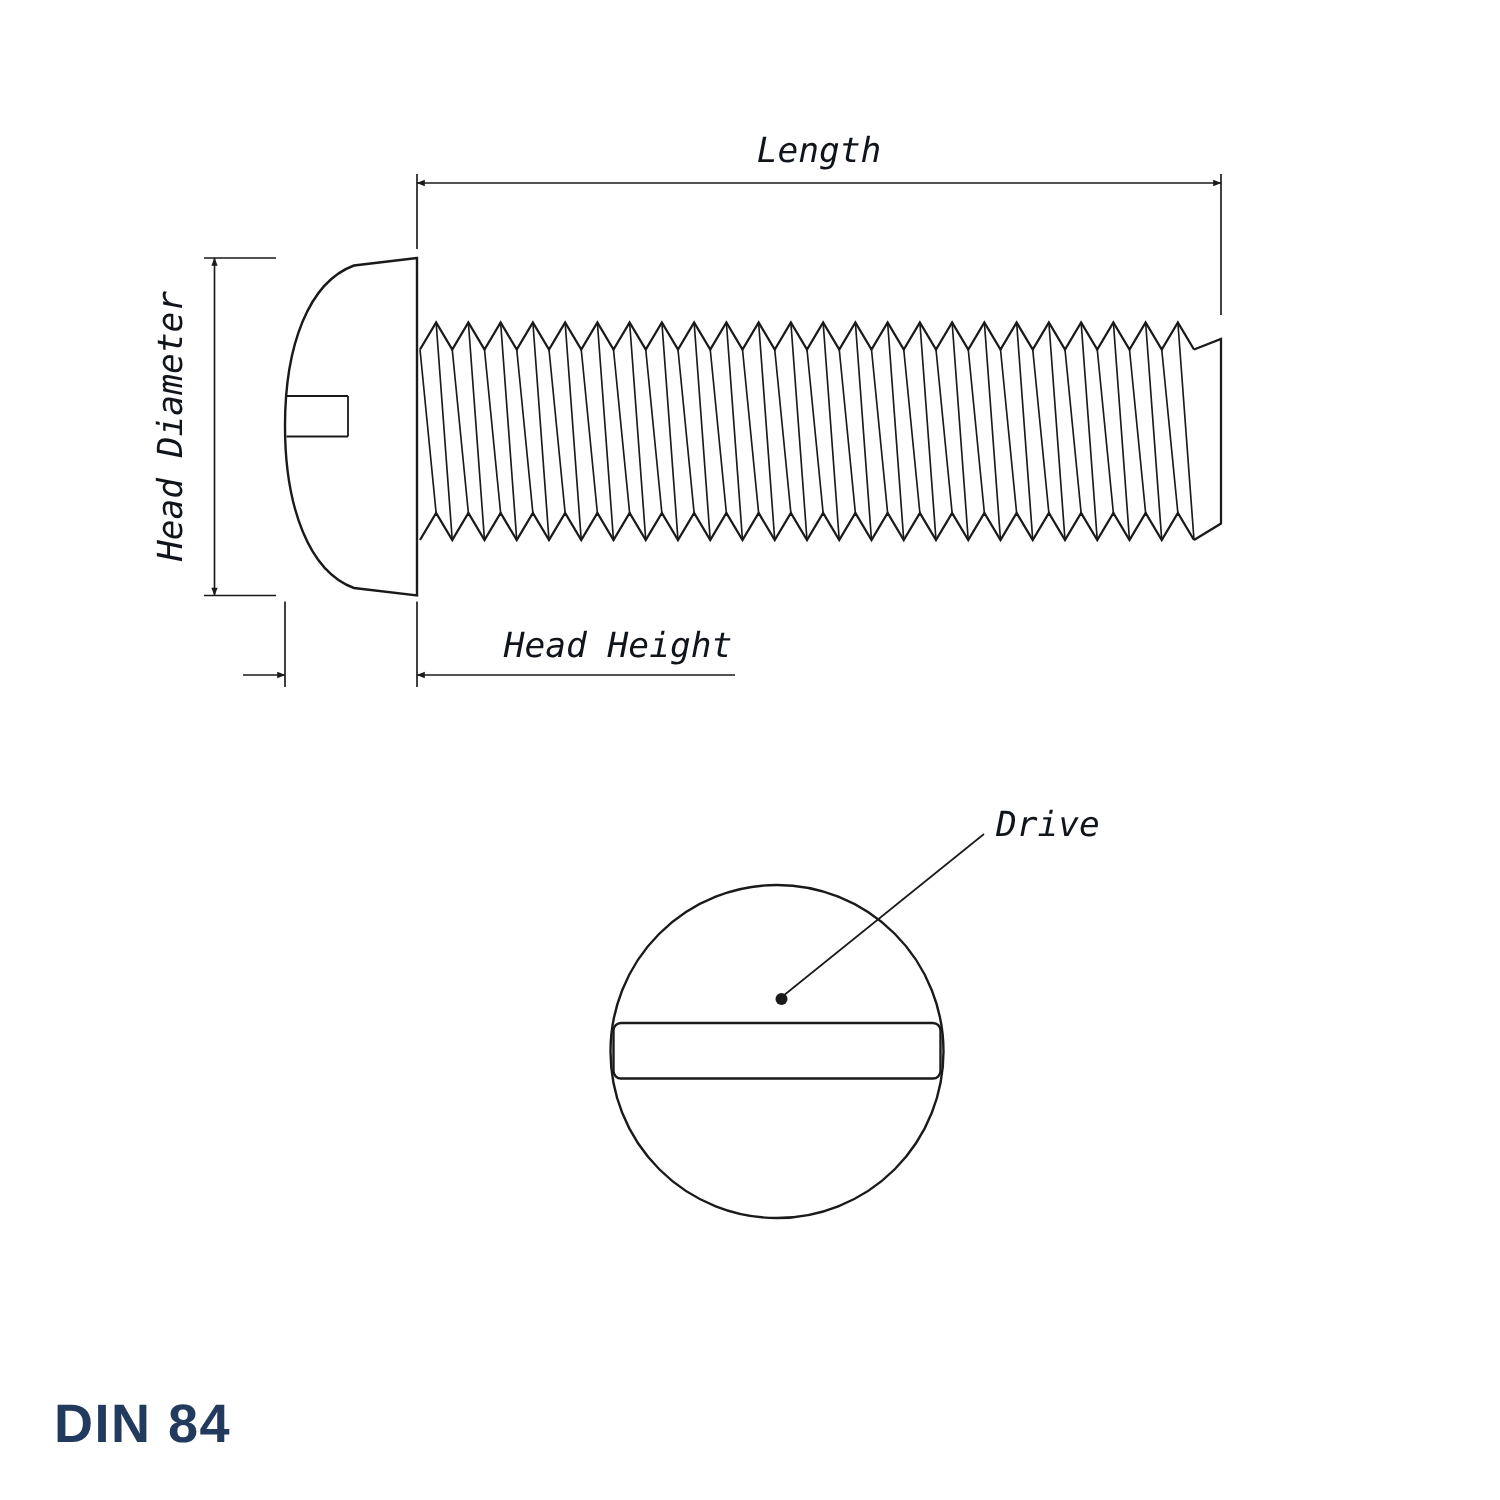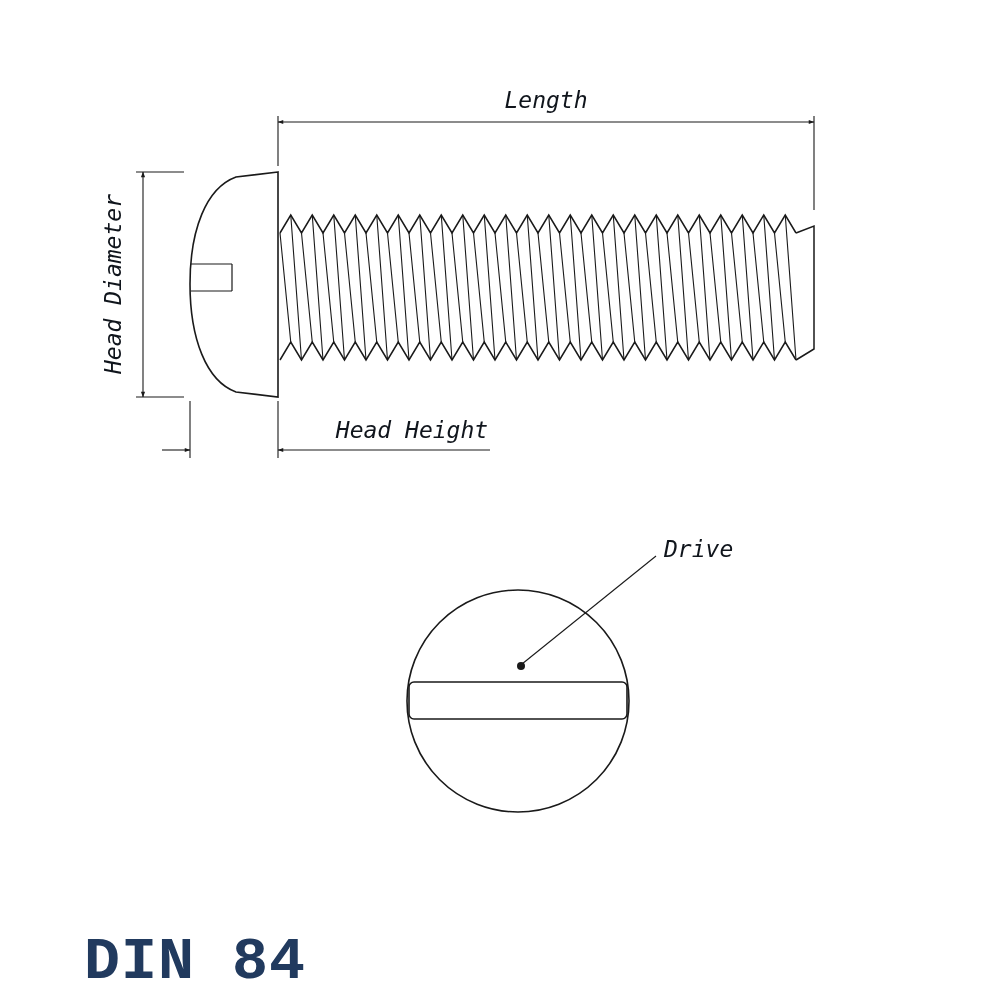--- a/index.html
+++ b/index.html
@@ -24,26 +24,25 @@
     font-family:"DejaVu Sans Mono","Liberation Mono",monospace;
     font-style:italic;
     font-weight:500;
     font-size:23px;
     fill:var(--label);
   }
   .page-title{
     position:absolute;
     left:36px;
     top:928px;
-    font-family:Liberation Mono, monospace;
+    font-family:Liberation Sans, sans-serif;
     font-weight:700;
-    font-size:60px;
+    font-size:36px;
     letter-spacing:1px;
     color:var(--title);
-    margin-left:48px;
   }
 </style>
 </head>
 <body>
 
 <div class="canvas">
 
   <svg width="1000" height="1000" viewBox="0 0 1000 1000">
 
     <defs>

